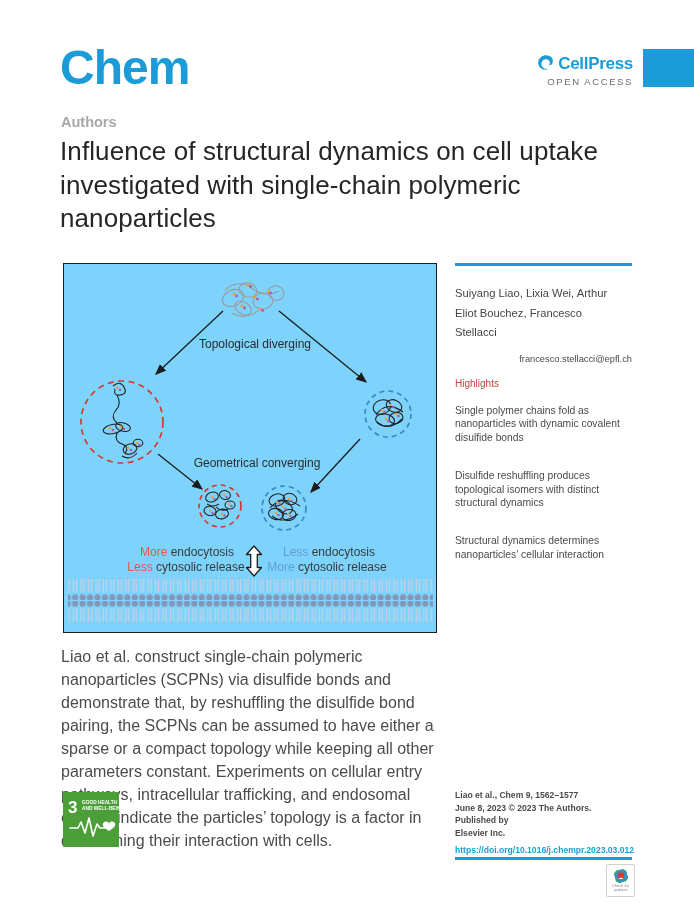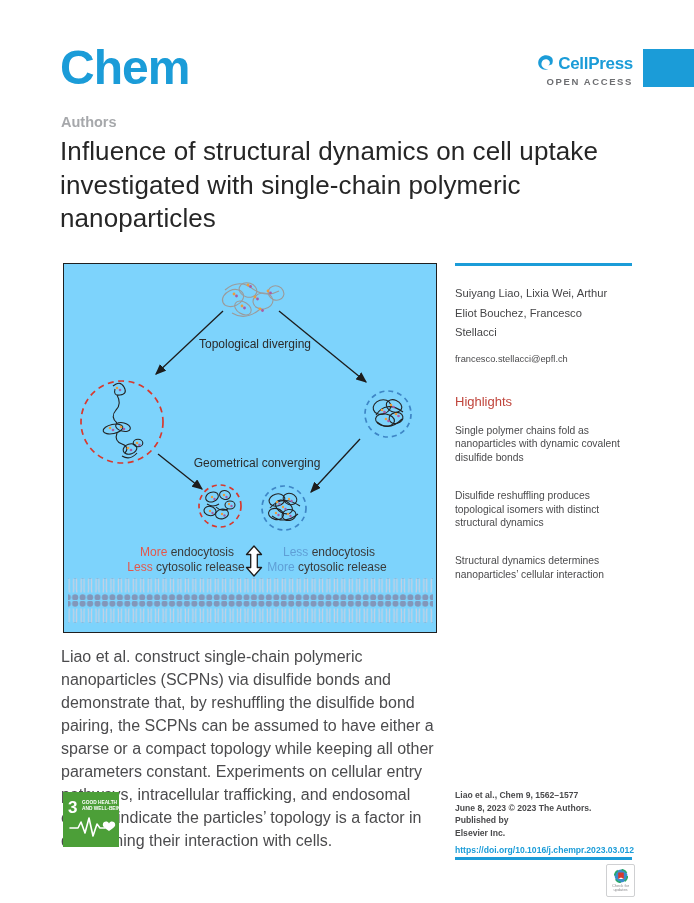--- a/index.html
+++ b/index.html
@@ -8,35 +8,35 @@
     font-family:"Liberation Sans",sans-serif;overflow:hidden;
     -webkit-font-smoothing:antialiased;
   }
   .abs{position:absolute;}
 
   
   .chem-logo{left:60px;top:40px;font-size:48px;font-weight:700;color:#1b9cd8;letter-spacing:-1px;}
   .cp-block{top:54px;right:61px;text-align:right;}
   .cp-row{display:flex;align-items:flex-start;justify-content:flex-end;gap:4px;}
   .cp-name{font-size:17px;font-weight:700;color:#1b9cd8;letter-spacing:-0.3px;}
-  .cp-oa{font-size:9.5px;color:#6d6e71;letter-spacing:1.6px;margin-top:2px;font-weight:700;}
+  .cp-oa{font-size:9.5px;color:#6d6e71;letter-spacing:1.6px;margin-top:2px;font-weight:400;}
   .corner-square{left:643px;top:49px;width:51px;height:38px;background:#1b9cd8;}
 
   
   .kicker{left:61px;top:114px;font-size:14.5px;font-weight:700;color:#a6a8ab;}
   .title{left:60px;top:135px;width:610px;font-size:26px;line-height:33.5px;color:#262626;font-weight:400;letter-spacing:0.1px;}
 
   
   .ga-box{left:63px;top:263px;width:372px;height:368px;border:1.4px solid #1f1f1f;background:#7dd3fc;}
 
   
   .sidebar{left:455px;top:263px;width:177px;border-top:3px solid #1b9cd8;padding-top:18px;box-sizing:border-box;}
   .authors{font-size:11.2px;line-height:19.5px;color:#454547;width:166px;}
-  .email{margin-top:11px;font-size:9.3px;color:#4a4a4c;display:block;text-decoration:none;}
-  .hl-title{margin-top:30px;font-size:13px;color:#c0453c;font-weight:500;}
+  .email{margin-top:11px;font-size:9.3px;color:#4a4a4c;display:block;text-decoration:none;text-align:right;}
+  .hl-title{margin-top:14px;font-size:10px;color:#c0453c;font-weight:500;}
   .hl-item{margin-top:12px;margin-bottom:0;padding-top:3.5px;font-size:10.3px;line-height:13.4px;color:#4a4a4c;width:168px;}
   .hl-item + .hl-item{padding-top:13px;}
 
   
   .summary{left:61px;top:645px;width:384px;font-size:16px;line-height:23px;color:#4b4b4d;}
 
   
   .sdg{left:63px;top:792px;width:56px;height:55px;}
   .citation{left:455px;top:789px;width:177px;border-bottom:3px solid #1b9cd8;padding-bottom:0;box-sizing:border-box;font-weight:bold;}
   .cit-line{font-size:8.6px;line-height:12.6px;color:#4a4a4c;}

